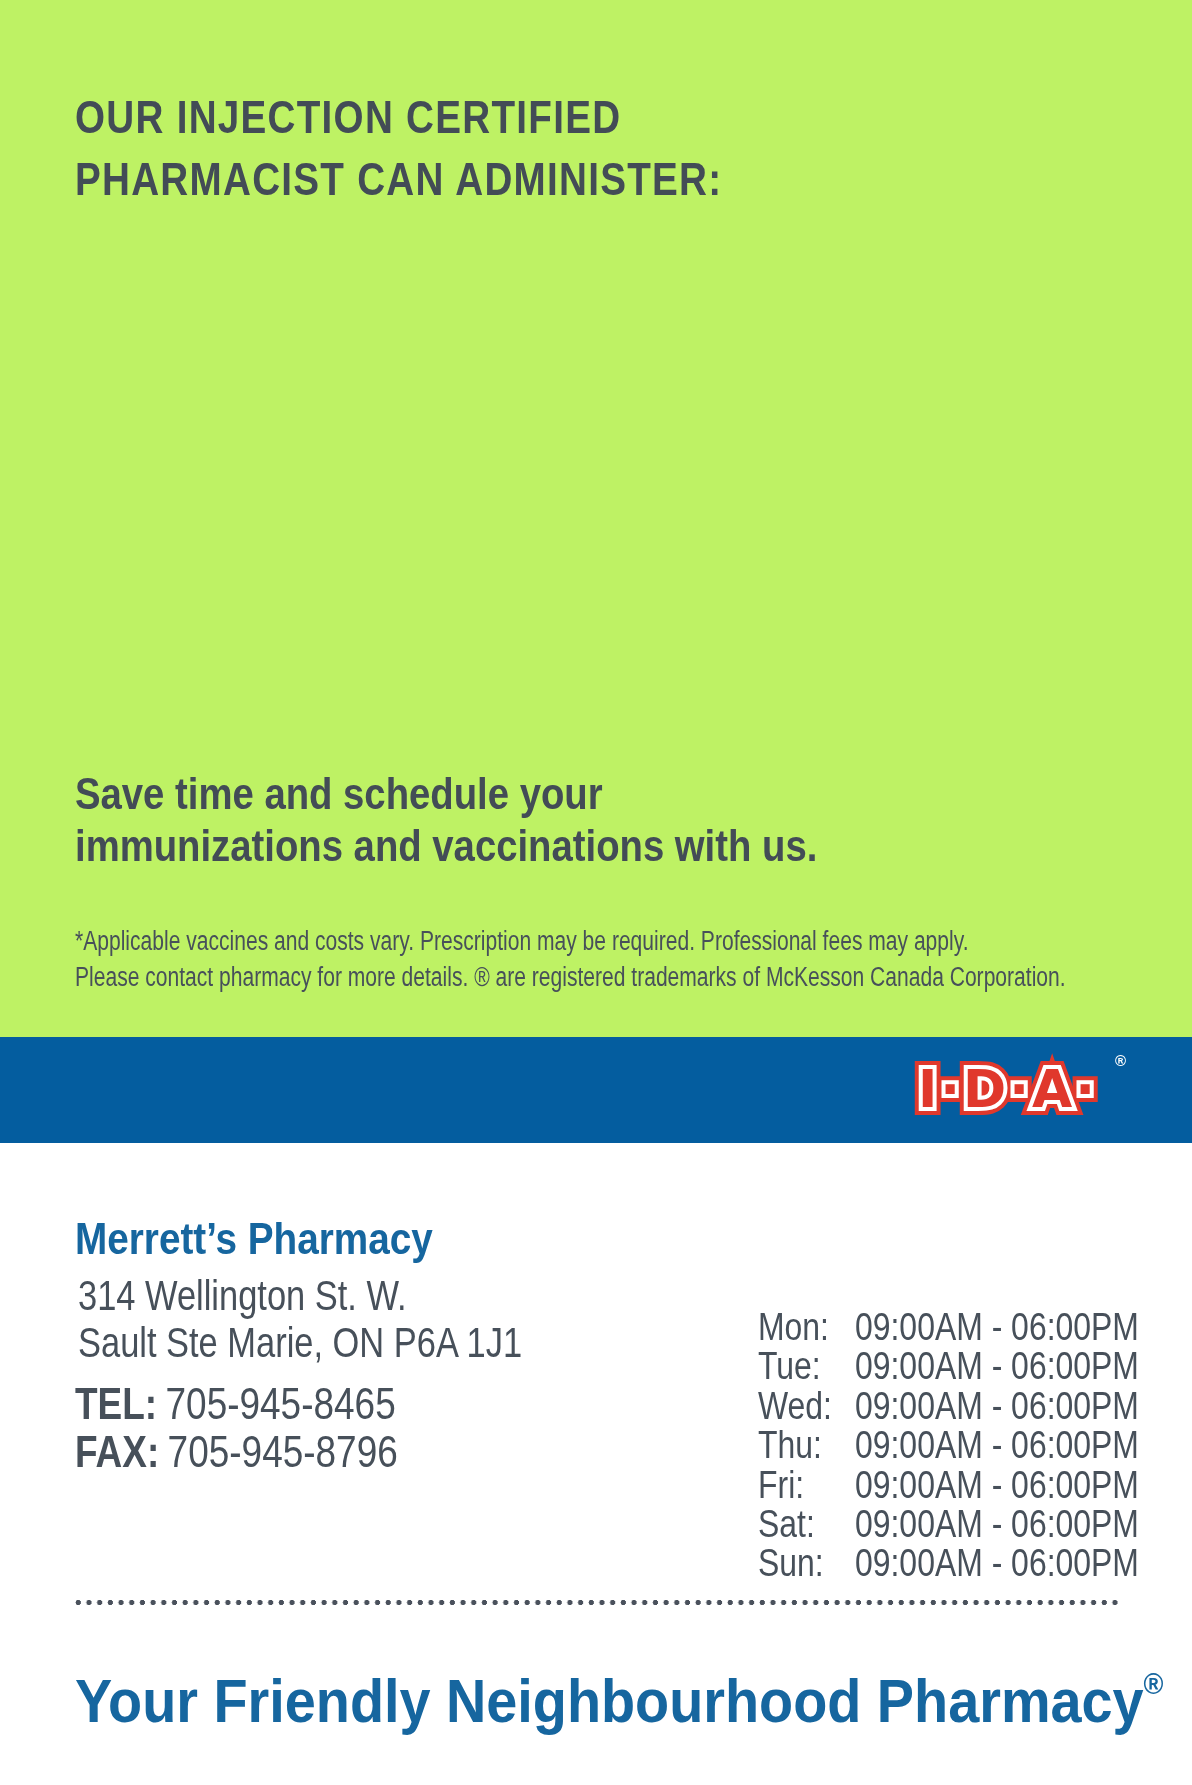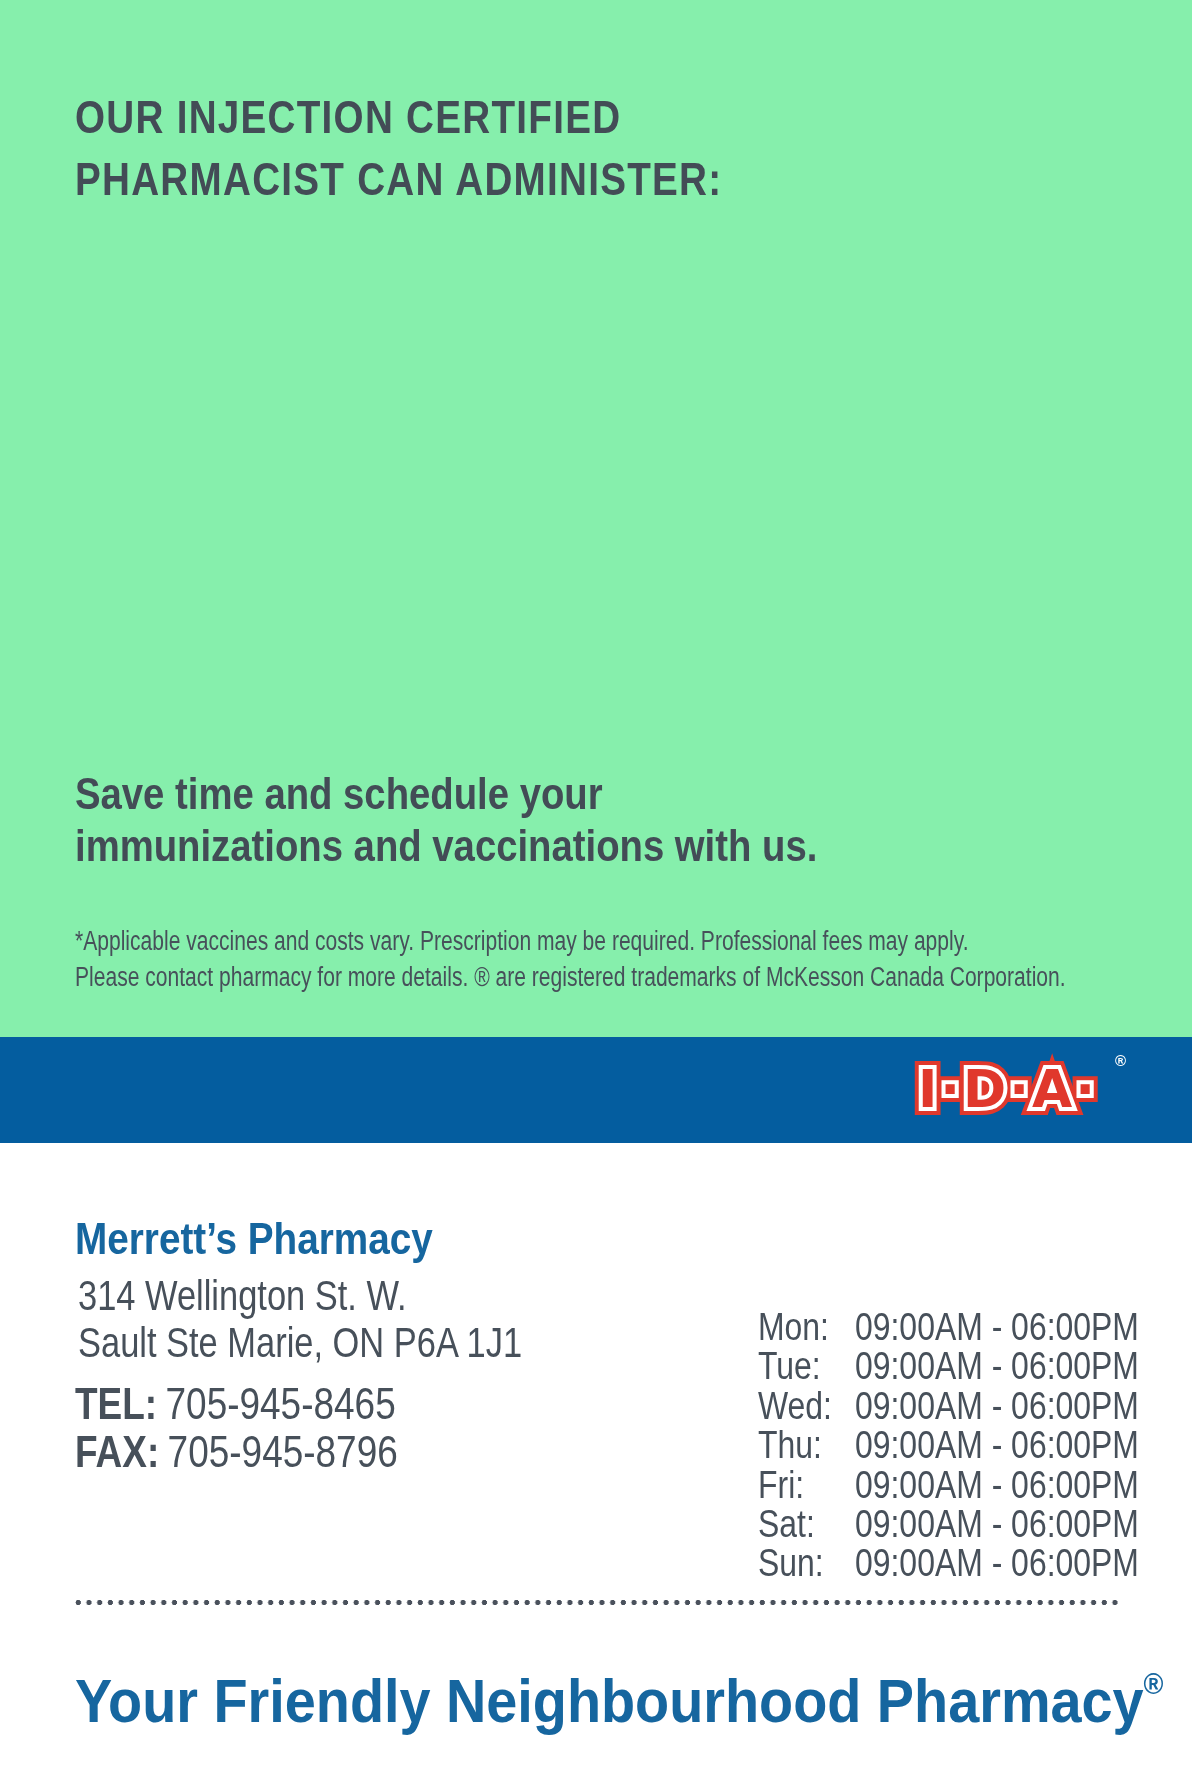--- a/index.html
+++ b/index.html
@@ -15,21 +15,21 @@
     background: #ffffff;
     overflow: hidden;
     font-family: "Liberation Sans", sans-serif;
   }
 
   
   .hero {
     position: absolute;
     left: 0; top: 0;
     width: 1192px; height: 1037px;
-    background: #86efac;
+    background: #bef264;
   }
   .headline {
     position: absolute;
     left: 75px; top: 86px;
     font-size: 46px;
     font-weight: 700;
     line-height: 62px;
     letter-spacing: 1.5px;
     color: #434c56;
     white-space: nowrap;

